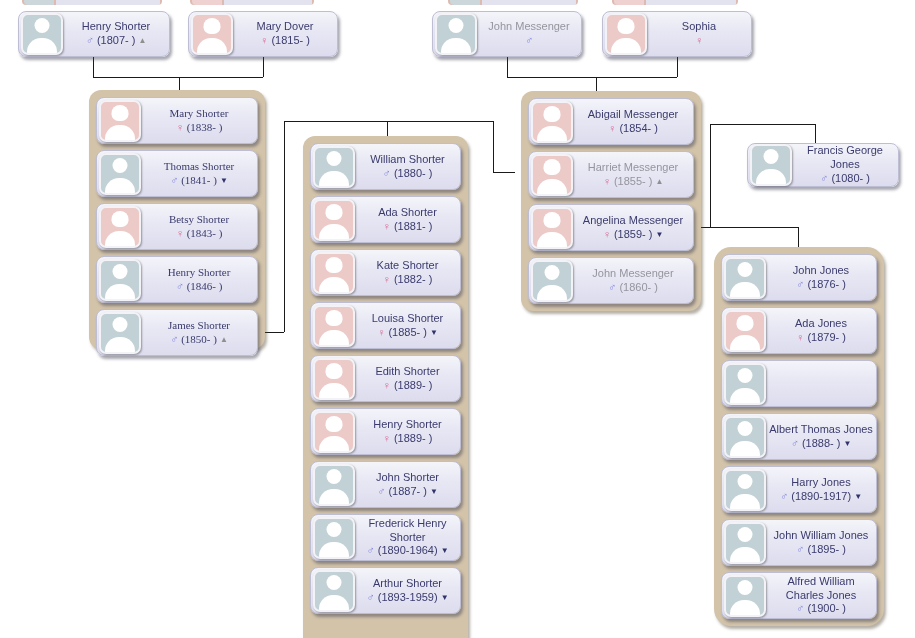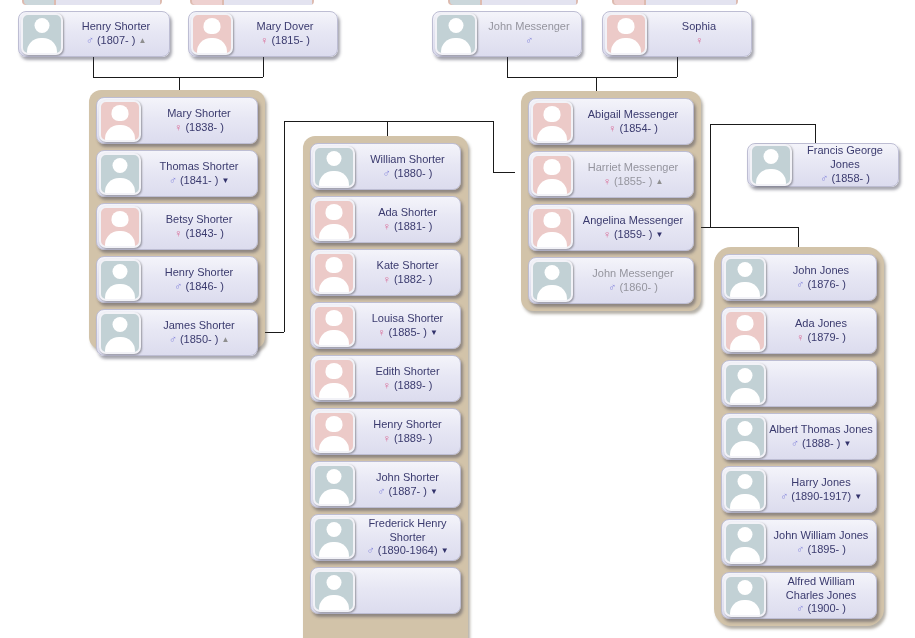--- a/index.html
+++ b/index.html
@@ -49,21 +49,21 @@
   .arrow.up{color:#8f8f8f;}
   .arrow.down{color:#32326b;}
 
   
   #card-henry-sr{left:18px;top:11px;width:152px;height:46px;}
   #card-mary-dover{left:188px;top:11px;width:150px;height:46px;}
   #card-john-messenger-sr{left:432px;top:11px;width:150px;height:46px;}
   #card-sophia{left:602px;top:11px;width:150px;height:46px;}
   #card-francis{left:747px;top:143px;width:152px;height:44px;}
 
-  #group-shorter-children{left:89px;top:90px;width:176px;height:259px;}
+  #group-shorter-children{left:89px;top:90px;width:176px;height:259px;font-family:Liberation Serif, serif;}
   #group-shorter-grandchildren{left:303px;top:136px;width:165px;height:554px;}
   #group-messenger-children{left:521px;top:91px;width:180px;height:220px;}
   #group-jones-children{left:714px;top:247px;width:170px;height:379px;border-radius:17px;}
 
   #s1{left:22px;width:140px;} #s2{left:190px;width:124px;}
   #s3{left:448px;width:130px;} #s4{left:612px;width:126px;}
 </style>
 </head>
 <body>
 
@@ -134,21 +134,21 @@
       <div class="avatar female"></div>
       <div class="info">
         <div class="pname">Sophia</div>
         <div class="pdates"><span class="sym female">♀</span></div>
       </div>
     </div>
   <div class="card standalone" id="card-francis">
       <div class="avatar male"></div>
       <div class="info">
         <div class="pname">Francis George Jones</div>
-        <div class="pdates"><span class="sym male">♂</span><span class="dtext"> (1858- )</span></div>
+        <div class="pdates"><span class="sym male">♂</span><span class="dtext"> (1080- )</span></div>
       </div>
     </div>
 
   <div class="group" id="group-shorter-children">
       <div class="card">
         <div class="avatar female"></div>
         <div class="info">
           <div class="pname">Mary Shorter</div>
           <div class="pdates"><span class="sym female">♀</span><span class="dtext"> (1838- )</span></div>
         </div>
@@ -234,20 +234,24 @@
       </div>
       <div class="card">
         <div class="avatar male"></div>
         <div class="info">
           <div class="pname">Frederick Henry Shorter</div>
           <div class="pdates"><span class="sym male">♂</span><span class="dtext"> (1890-1964)</span><span class="arrow down">▼</span></div>
         </div>
       </div>
       <div class="card">
         <div class="avatar male"></div>
+        <div class="info">
+          <div class="pname">Arthur Shorter</div>
+          <div class="pdates"><span class="sym male">♂</span><span class="dtext"> (1893-1959)</span><span class="arrow down">▼</span></div>
+        </div>
       </div>
     </div>
   <div class="group" id="group-messenger-children">
       <div class="card">
         <div class="avatar female"></div>
         <div class="info">
           <div class="pname">Abigail Messenger</div>
           <div class="pdates"><span class="sym female">♀</span><span class="dtext"> (1854- )</span></div>
         </div>
       </div>

